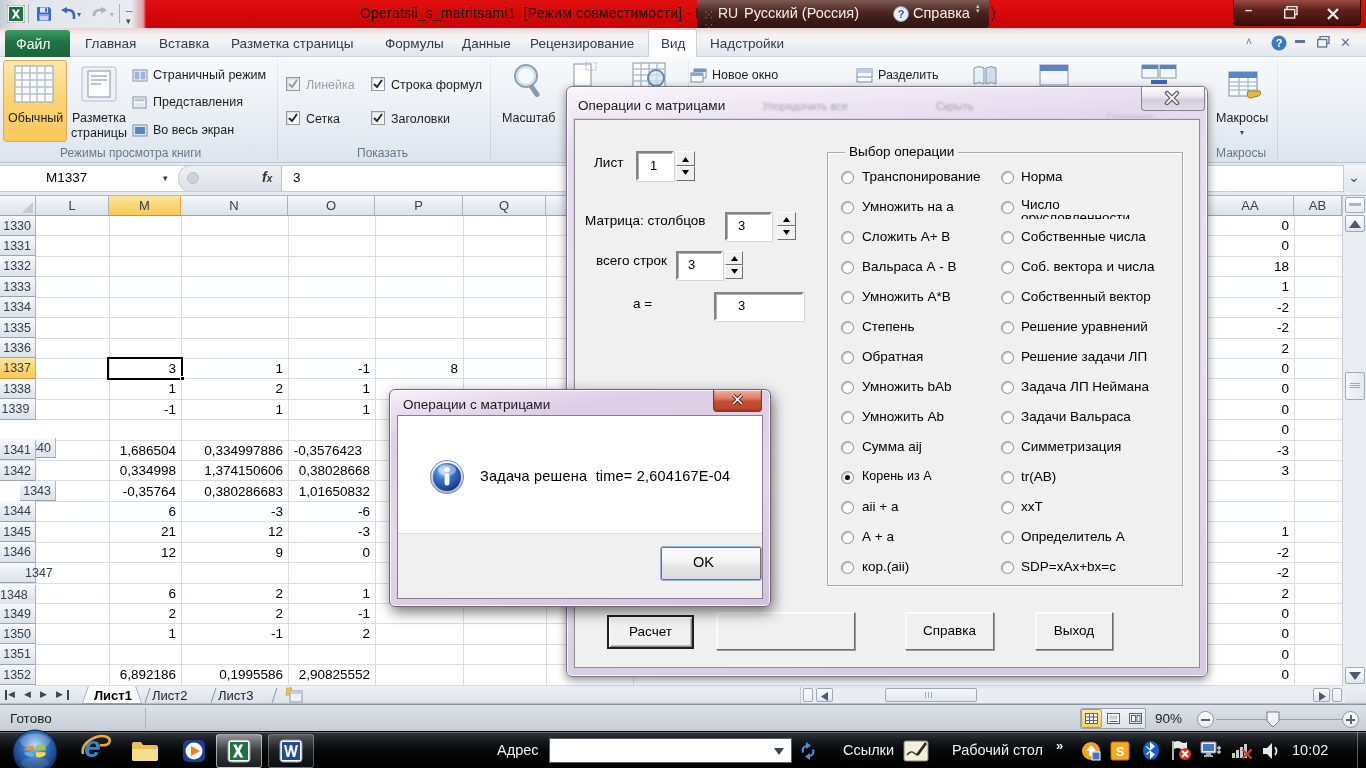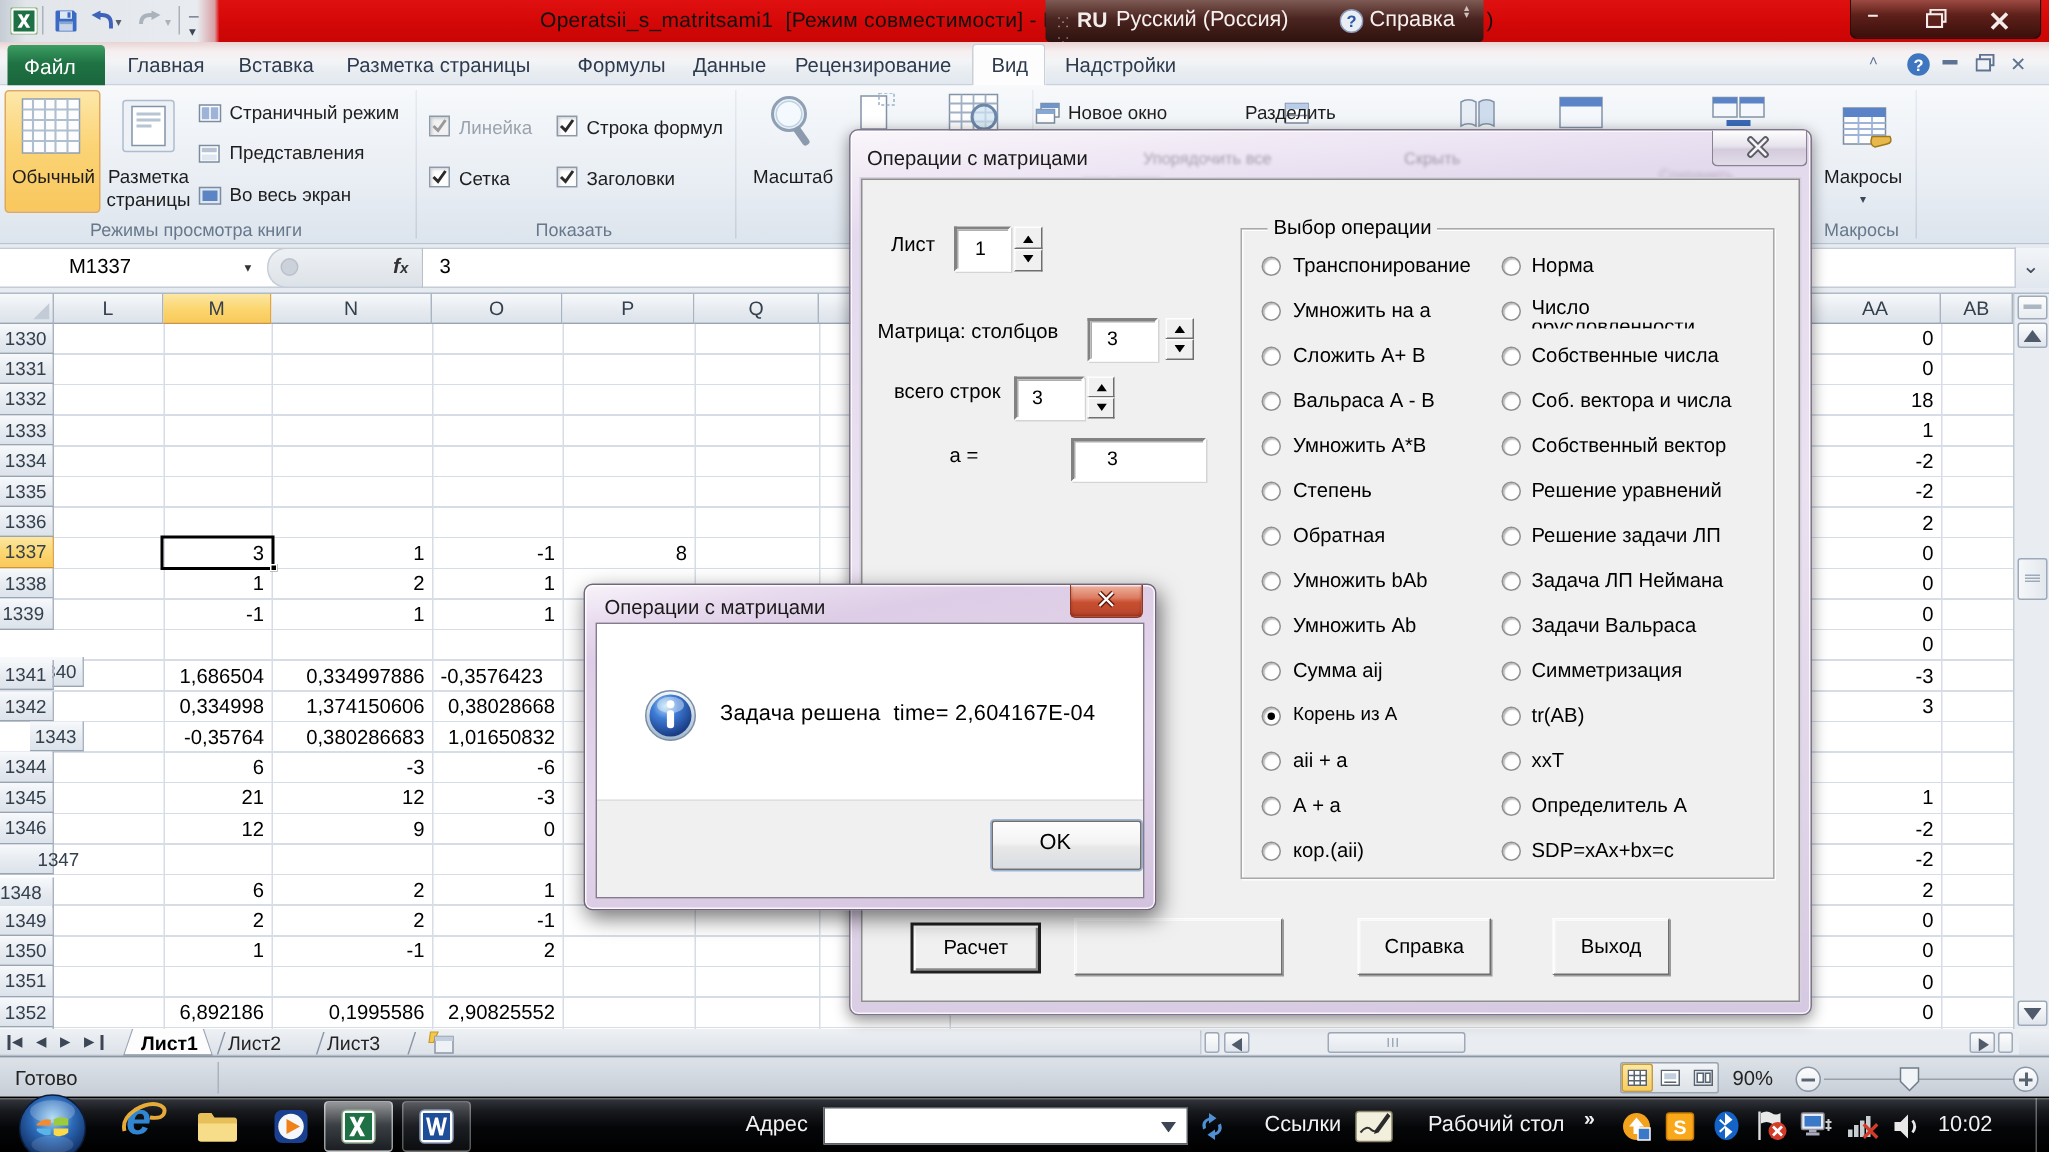--- a/index.html
+++ b/index.html
@@ -34,21 +34,21 @@
       <path d="M2 9 Q2 3 8 3 L11 3" fill="none" stroke="#aab2bc" stroke-width="2.6"></path>
       <path d="M9 0 L15 3 L9 6.4 Z" fill="#aab2bc"></path>
     </svg>
 <div class="tx" style="left:110px;top:10px;font-size:8px;color:#aab2bc;">▾</div>
 <div class="abs" style="left:119px;top:4px;width:1px;height:19px;background:#aab2bc;"></div>
 <div class="tx" style="left:126px;top:6px;font-size:9px;color:#3c4654;">─<br>▾</div>
 <div class="tx" style="left:360px;top:5px;font-size:14px;letter-spacing:.2px;color:#111;">Operatsii_s_matritsami1&nbsp; [Режим совместимости] - М</div>
 <div class="tx" style="left:991px;top:5px;font-size:14px;color:#111;">)</div>
 <div class="abs" style="left:697px;top:0px;width:292px;height:28px;background:linear-gradient(#7e5a54,#4a2420 45%,#2e120e);border-radius:0 0 3px 3px;"></div>
 <div class="tx" style="left:705px;top:8px;font-size:9px;color:#a89a96;letter-spacing:1px;">⁙<br>⁙</div>
-<div class="tx" style="left:718px;top:5px;font-size:14px;font-weight:bold;color:#f2ecea;">RU</div>
+<div class="tx" style="left:718px;top:5px;font-size:14px;font-weight:normal;color:#f2ecea;">RU</div>
 <div class="tx" style="left:744px;top:5px;font-size:14.5px;color:#f6f1ef;">Русский (Россия)</div>
 <svg class="abs" style="left:893px;top:6px" width="16" height="16" viewBox="0 0 16 16">
       <circle cx="8" cy="8" r="7.5" fill="#e9eef5" stroke="#8898b5"></circle>
       <text x="8" y="12" font-size="11" font-weight="bold" fill="#2d58a7" text-anchor="middle" font-family="Liberation Sans">?</text>
     </svg>
 <div class="tx" style="left:913px;top:5px;font-size:14.5px;color:#f6f1ef;">Справка</div>
 <div class="tx" style="left:976px;top:3px;font-size:7px;color:#cdbfbb;line-height:5px;">▴<br>▾</div>
 <div class="abs" style="left:1233px;top:0;width:128px;height:26px;background:linear-gradient(#9c4a42,#5e201a 40%,#3b0f0b);border-radius:0 0 5px 5px;border:1px solid #2a0805;border-top:none;"></div>
 <div class="tx" style="left:1245px;top:2px;font-size:13px;color:#f4eceb;font-weight:bold;">–</div>
 <svg class="abs" style="left:1284px;top:6px" width="14" height="13" viewBox="0 0 14 13">
@@ -178,21 +178,21 @@
       <rect x="4" y="1" width="12" height="3" fill="#6f94c8"></rect>
       <rect x="1" y="5" width="12" height="9" fill="#fff" stroke="#7b8ca0"></rect>
       <rect x="1" y="5" width="12" height="3" fill="#88a8d4"></rect>
     </svg>
 <div class="tx" style="left:712px;top:11px;font-size:12.5px;color:#1d1d1d;">Новое окно</div>
 <svg class="abs" style="left:856px;top:11px" width="17" height="15" viewBox="0 0 17 15">
       <rect x="1" y="1" width="15" height="13" fill="#fff" stroke="#7b8ca0"></rect>
       <rect x="1" y="1" width="15" height="4" fill="#b9cce8"></rect>
       <line x1="1" y1="9" x2="16" y2="9" stroke="#7b8ca0"></line>
     </svg>
-<div class="tx" style="left:830px;top:11px;font-size:12.5px;color:#1d1d1d;">Разделить</div>
+<div class="tx" style="left:878px;top:11px;font-size:12.5px;color:#1d1d1d;">Разделить</div>
 <svg class="abs" style="left:972px;top:8px" width="26" height="22" viewBox="0 0 26 22">
       <path d="M2 3 Q7 0 12 3 L12 19 Q7 16 2 19 Z" fill="#e8eef6" stroke="#8494a8"></path>
       <path d="M24 3 Q19 0 14 3 L14 19 Q19 16 24 19 Z" fill="#cfdced" stroke="#8494a8"></path>
     </svg>
 <svg class="abs" style="left:1035px;top:6px" width="38" height="26" viewBox="0 0 38 26">
       <rect x="5" y="2" width="28" height="20" fill="#f4f8fc" stroke="#8494a8"></rect>
       <rect x="5" y="2" width="28" height="6" fill="#5b84c8"></rect>
     </svg>
 <svg class="abs" style="left:1140px;top:6px" width="38" height="26" viewBox="0 0 38 26">
       <rect x="2" y="2" width="16" height="13" fill="#f4f8fc" stroke="#8494a8"></rect>

